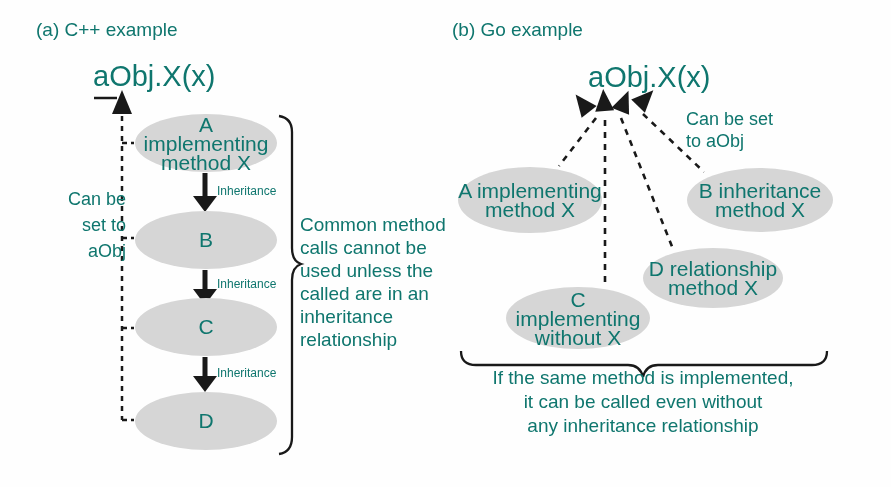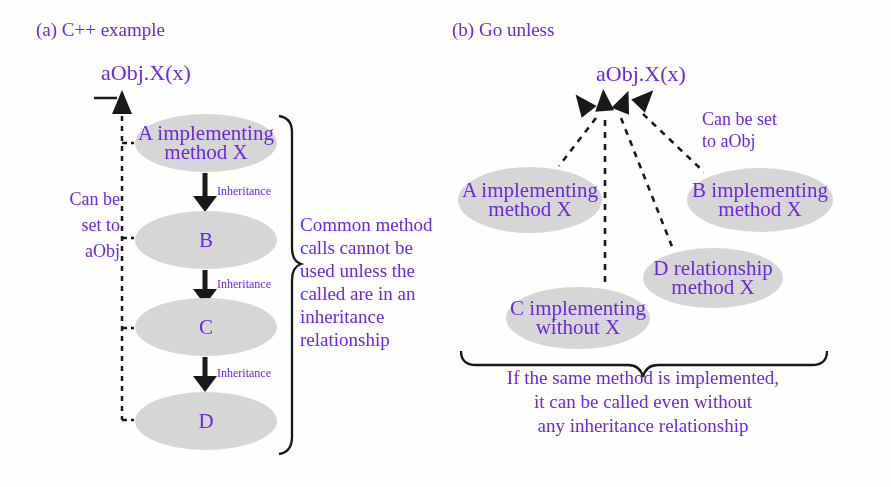--- a/index.html
+++ b/index.html
@@ -1,23 +1,23 @@
 <!DOCTYPE html>
 <html style="--ellipse-fill: #d6d6d6; --line: #191919;"><head>
 <meta charset="utf-8">
 <style>
   html,body{margin:0;padding:0;background:#fff;}
   .canvas{
     position:relative;width:891px;height:487px;background:#fefefe;
-    font-family:Liberation Serif, serif;color:#6d28d9;overflow:hidden;
+    font-family:Liberation Sans, sans-serif;color:#0f766e;overflow:hidden;
   }
   .abs{position:absolute;}
   .pre{white-space:pre-line;}
   .panel-title{font-size:19px;}
-  .call-label{font-size:22px;margin-left:8px;}
+  .call-label{font-size:29px;}
   .ellipse{
     position:absolute;background:var(--ellipse-fill,#d6d6d6);border-radius:50%;
     display:flex;align-items:center;justify-content:center;
     text-align:center;white-space:pre-line;
   }
   .node-multiline{font-size:21px;line-height:19px;}
   .node-letter{font-size:21px;}
   .edge-label{font-size:12px;}
   .side-note-a{font-size:18px;line-height:26px;text-align:right;}
   .side-note-b{font-size:18px;line-height:22px;text-align:left;}
@@ -66,21 +66,21 @@
       <polygon class="fillshape" points="0,-12 -9.5,10 9.5,10" transform="translate(645,99) rotate(44)"></polygon>
     </g>
 
     <path class="stroke" stroke-width="2.3" d="M461 351 Q461 365 476 365 L628 365 Q640 365 643 377 Q646 365 658 365 L812 365 Q827 365 827 351"></path>
   </svg>
 
   <div class="abs panel-title" style="left:36px;top:19px;">(a) C++ example</div>
 
   <div class="abs call-label" style="left:93px;top:60px;">aObj.X(x)</div>
 
-  <div class="abs side-note-a pre" style="left:36px;top:186px;width:84px;text-align:right;">Can be
+  <div class="abs side-note-a pre" style="left:42px;top:186px;width:84px;text-align:right;">Can be
 set to
 aObj</div>
 
   <div class="ellipse node-multiline" style="left:135px;top:114px;width:142px;height:58px;">
     <span>A implementing
 method X</span>
   </div>
   <div class="ellipse node-letter" style="left:135px;top:211px;width:142px;height:58px;">
     <span>B</span>
   </div>
@@ -95,33 +95,33 @@
   <div class="abs edge-label" style="left:217px;top:277px;">Inheritance</div>
   <div class="abs edge-label" style="left:217px;top:366px;">Inheritance</div>
 
   <div class="abs brace-note-a pre" style="left:300px;top:213px;width:185px;">Common method
 calls cannot be
 used unless the
 called are in an
 inheritance
 relationship</div>
 
-  <div class="abs panel-title" style="left:452px;top:19px;">(b) Go unless</div>
+  <div class="abs panel-title" style="left:452px;top:19px;">(b) Go example</div>
 
   <div class="abs call-label" style="left:588px;top:61px;">aObj.X(x)</div>
 
-  <div class="abs side-note-b pre" style="left:702px;top:108px;">Can be set
+  <div class="abs side-note-b pre" style="left:686px;top:108px;">Can be set
 to aObj</div>
 
   <div class="ellipse node-multiline" style="left:458px;top:167px;width:144px;height:66px;">
     <span>A implementing
 method X</span>
   </div>
   <div class="ellipse node-multiline" style="left:687px;top:168px;width:146px;height:64px;">
-    <span>B implementing
+    <span>B inheritance
 method X</span>
   </div>
   <div class="ellipse node-multiline" style="left:643px;top:248px;width:140px;height:60px;">
     <span>D relationship
 method X</span>
   </div>
   <div class="ellipse node-multiline" style="left:506px;top:287px;width:144px;height:62px;">
     <span>C implementing
 without X</span>
   </div>

